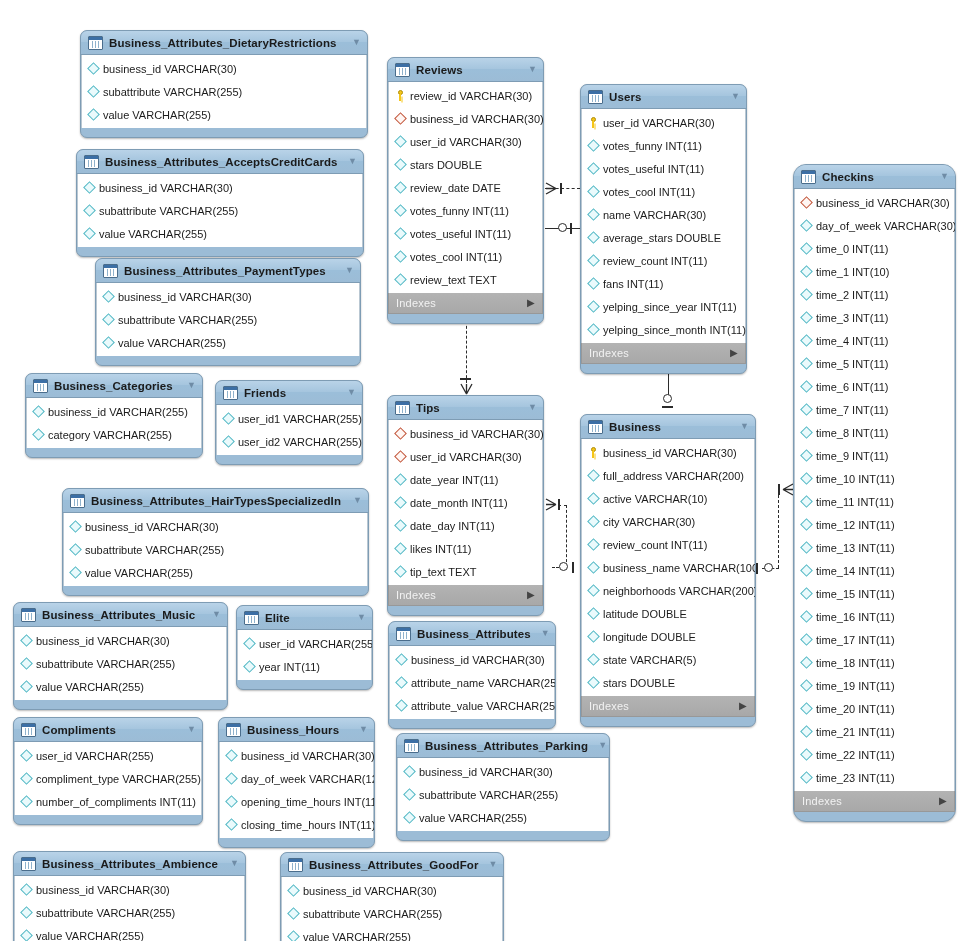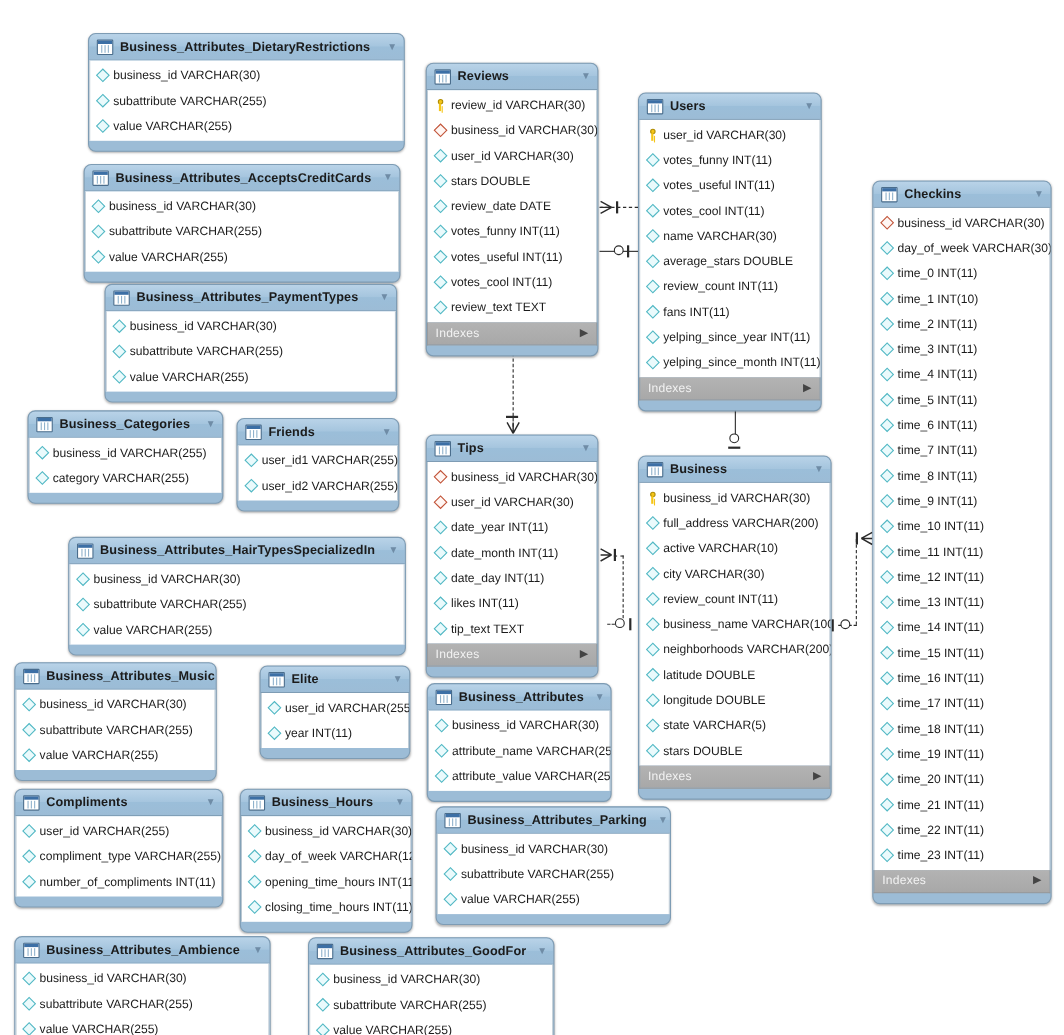--- a/index.html
+++ b/index.html
@@ -342,21 +342,21 @@
           <div class="col">
             <span class="ic ic-diamond"></span>
             <span class="col-name">subattribute VARCHAR(255)</span>
           </div>
           <div class="col">
             <span class="ic ic-diamond"></span>
             <span class="col-name">value VARCHAR(255)</span>
           </div>
         </div>
       </div>
-      <div class="tbl" style="left: 13px; top: 582px; width: 184px;">
+      <div class="tbl" style="left: 13px; top: 582px; width: 215px;">
         <div class="tbl-hdr">
           <span class="tbl-icon"></span>
           <span class="tbl-title">Business_Attributes_Music</span>
           <span class="hdr-caret nolabel">▼</span>
         </div>
         <div class="tbl-body">
           <div class="col">
             <span class="ic ic-diamond"></span>
             <span class="col-name">business_id VARCHAR(30)</span>
           </div>
@@ -710,21 +710,21 @@
           <div class="col">
             <span class="ic ic-diamond"></span>
             <span class="col-name">stars DOUBLE</span>
           </div>
         </div>
         <div class="tbl-footer">
           <span>Indexes</span>
           <span class="footer-caret nolabel">▶</span>
         </div>
       </div>
-      <div class="tbl" style="left: 793px; top: 144px; width: 163px;">
+      <div class="tbl" style="left: 793px; top: 144px; width: 163px; border-radius: 13px;">
         <div class="tbl-hdr">
           <span class="tbl-icon"></span>
           <span class="tbl-title">Checkins</span>
           <span class="hdr-caret nolabel">▼</span>
         </div>
         <div class="tbl-body">
           <div class="col">
             <span class="ic ic-fk"></span>
             <span class="col-name">business_id VARCHAR(30)</span>
           </div>

